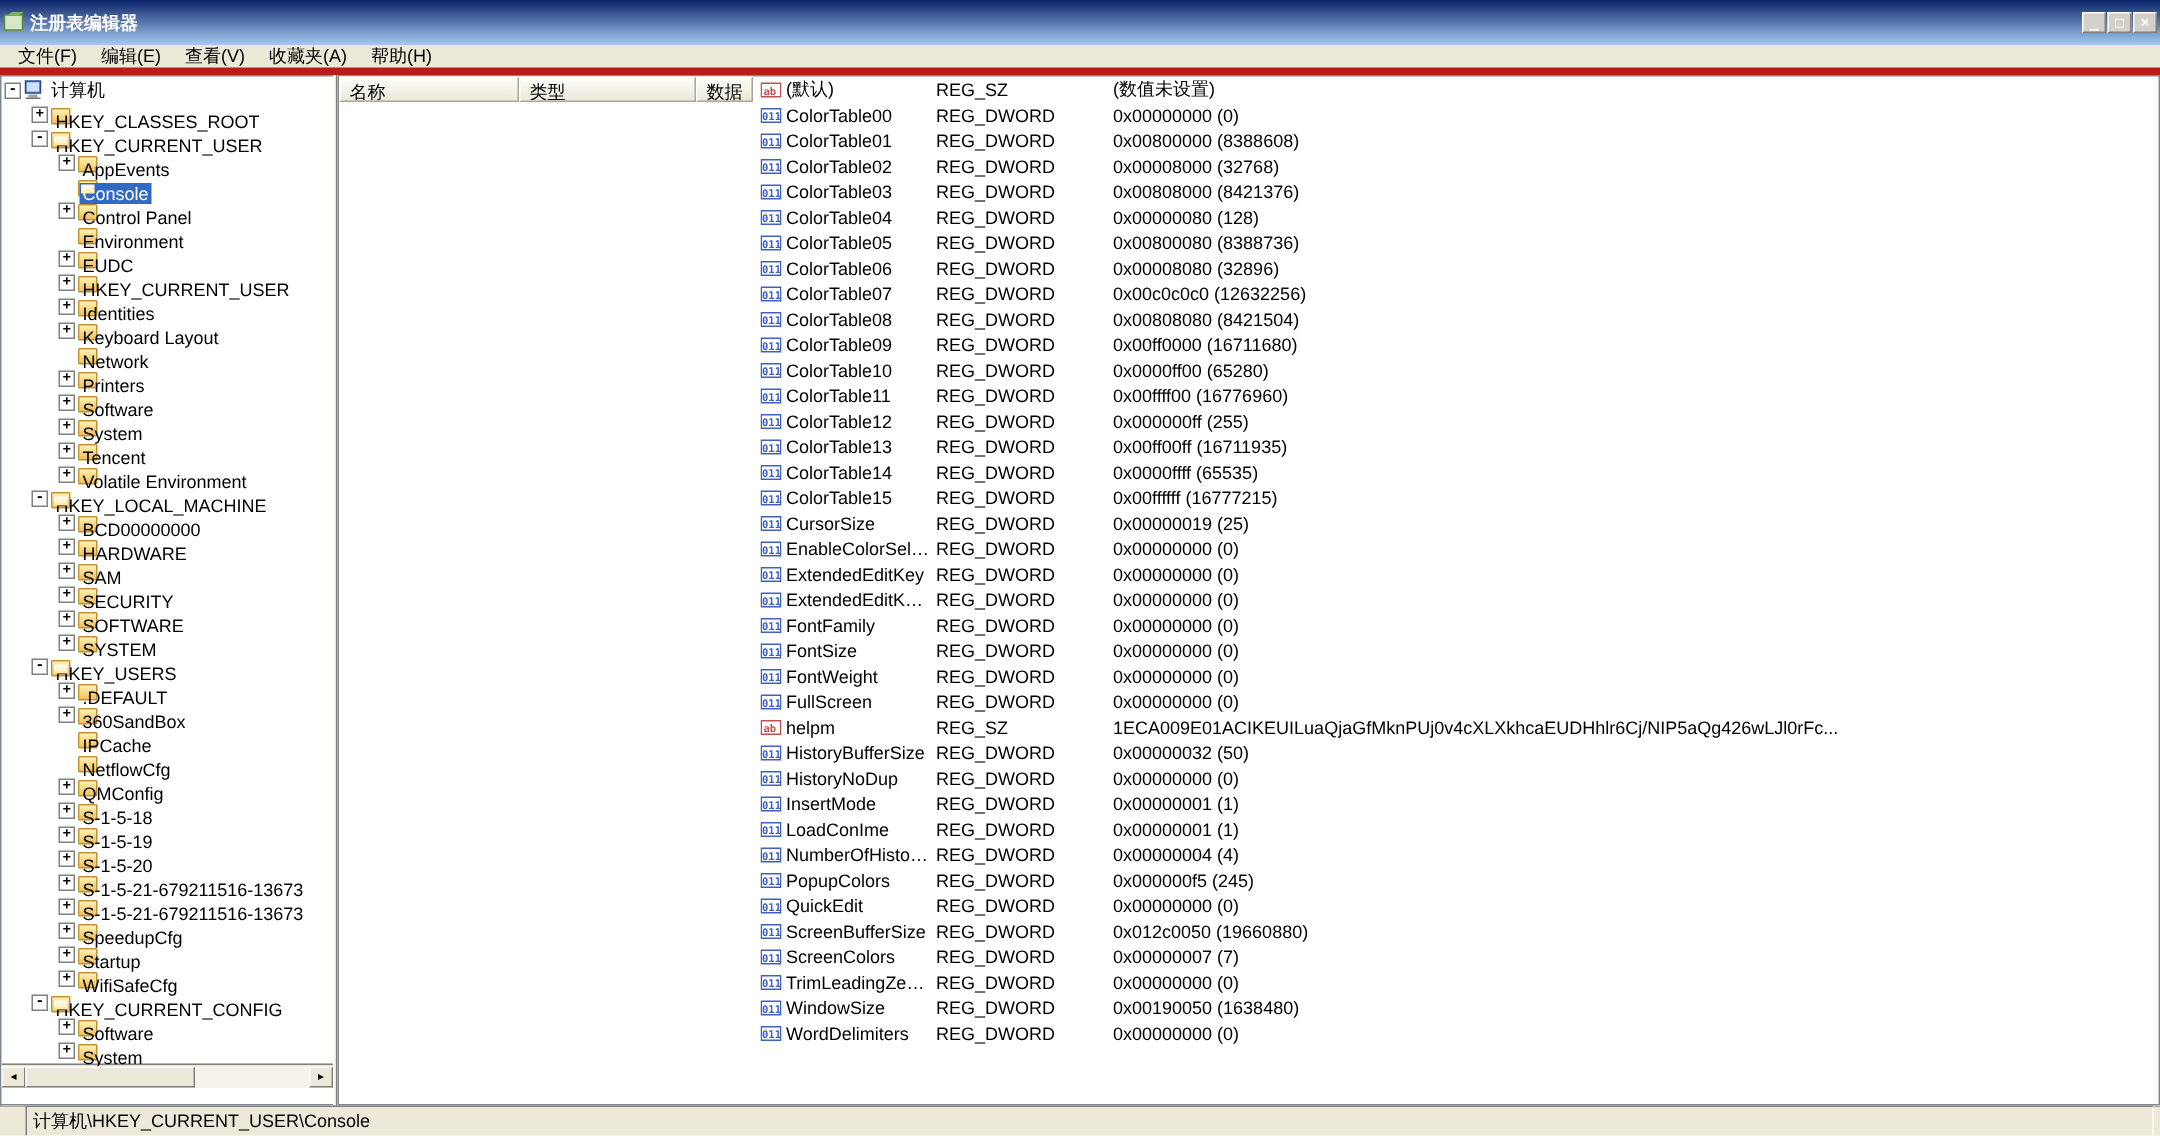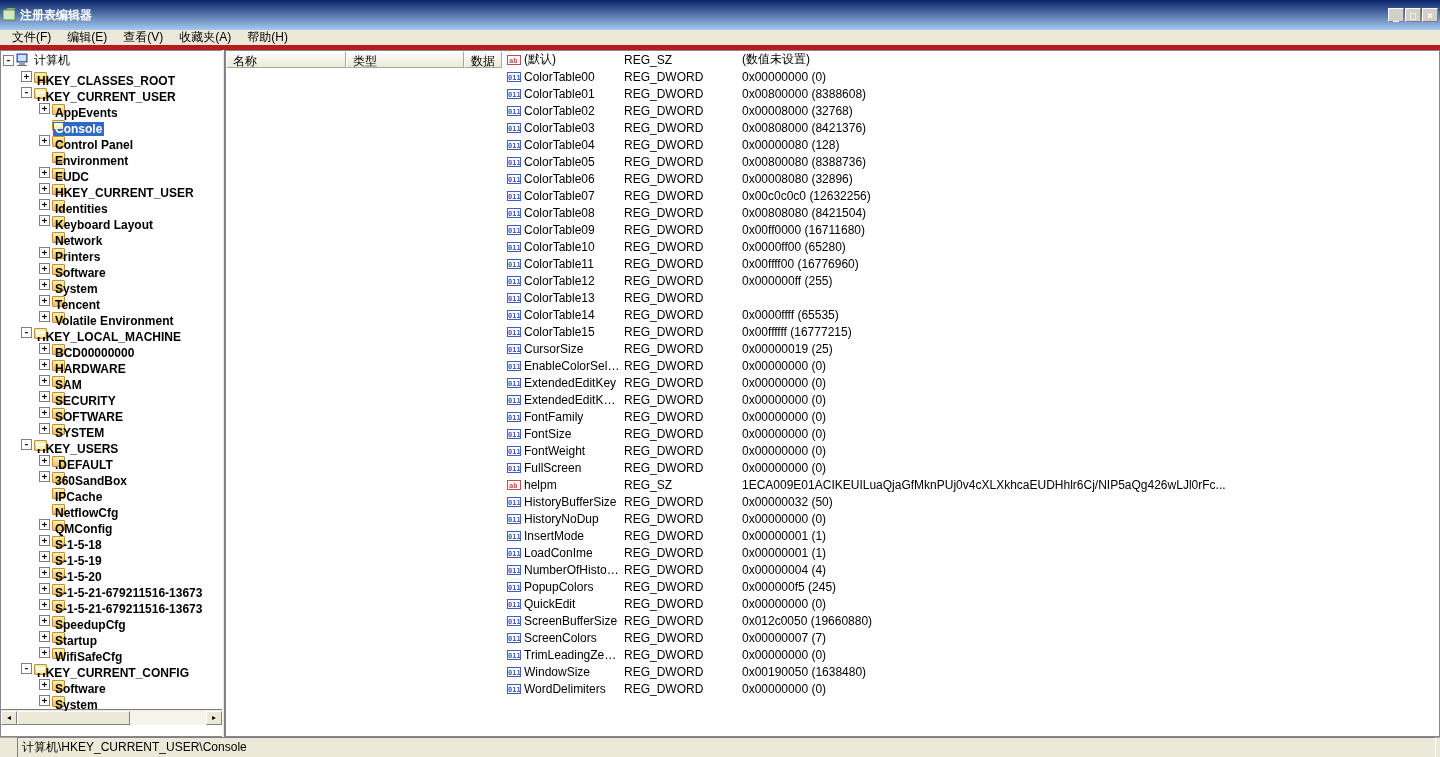--- a/index.html
+++ b/index.html
@@ -19,21 +19,21 @@
 
 .main { flex: 1; display: flex; min-height: 0; }
 
 
 .treepanel { width: 222px; background: #fff; border: 1px solid #828790; border-right: none; overflow: auto; position: relative; }
 .tree { padding: 1px 0 1px 2px; white-space: nowrap; line-height: 16px; }
 .tnode { position: relative; }
 .trow { display: flex; align-items: center; height: 16px; cursor: default; }
 .expander { width: 11px; height: 11px; border: 1px solid #808080; display: inline-flex; align-items: center; justify-content: center; font-size: 9px; font-family: monospace; font-weight: bold; margin-right: 2px; background:#fff; color:#000; line-height:1; }
 .noexp { width: 13px; }
-.ticon { width: 14px; height: 14px; display: inline-block; margin-right: 2px; font-weight: bold; }
+.ticon { width: 14px; height: 14px; display: inline-block; margin-right: 2px; }
 .ticon.computer svg { width:14px; height:14px; }
 .ticon.folder { background: linear-gradient(#fff2b0, #f0c060); border: 1px solid #c09030; border-radius: 1px; width:13px; height:11px; position:relative; top:1px; }
 .ticon.folder.open::before { content:""; position:absolute; inset:2px 1px 1px 1px; background:linear-gradient(#fff,#ffe9a0); }
 .tname { padding: 0 2px; }
 .tname.sel { background: #316ac5; color: #fff; }
 .children { padding-left: 18px; }
 
 
 .vsplit { width: 3px; background: #ece9d8; cursor: col-resize; border-left:1px solid #fff; border-right:1px solid #808080; }
 
@@ -537,20 +537,21 @@
         </div>
         <div class="lrow">
           <span class="lico">
             <svg class="regdw-ico" width="14" height="14" viewBox="0 0 14 14">
               <rect x="0.5" y="2.5" width="13" height="9"></rect>
               <text x="1" y="10">011</text>
             </svg>
           </span>
           <span class="lname">ColorTable13</span>
           <span class="ltype">REG_DWORD</span>
+          <span class="ldata">0x00ff00ff (16711935)</span>
         </div>
         <div class="lrow">
           <span class="lico">
             <svg class="regdw-ico" width="14" height="14" viewBox="0 0 14 14">
               <rect x="0.5" y="2.5" width="13" height="9"></rect>
               <text x="1" y="10">011</text>
             </svg>
           </span>
           <span class="lname">ColorTable14</span>
           <span class="ltype">REG_DWORD</span>

